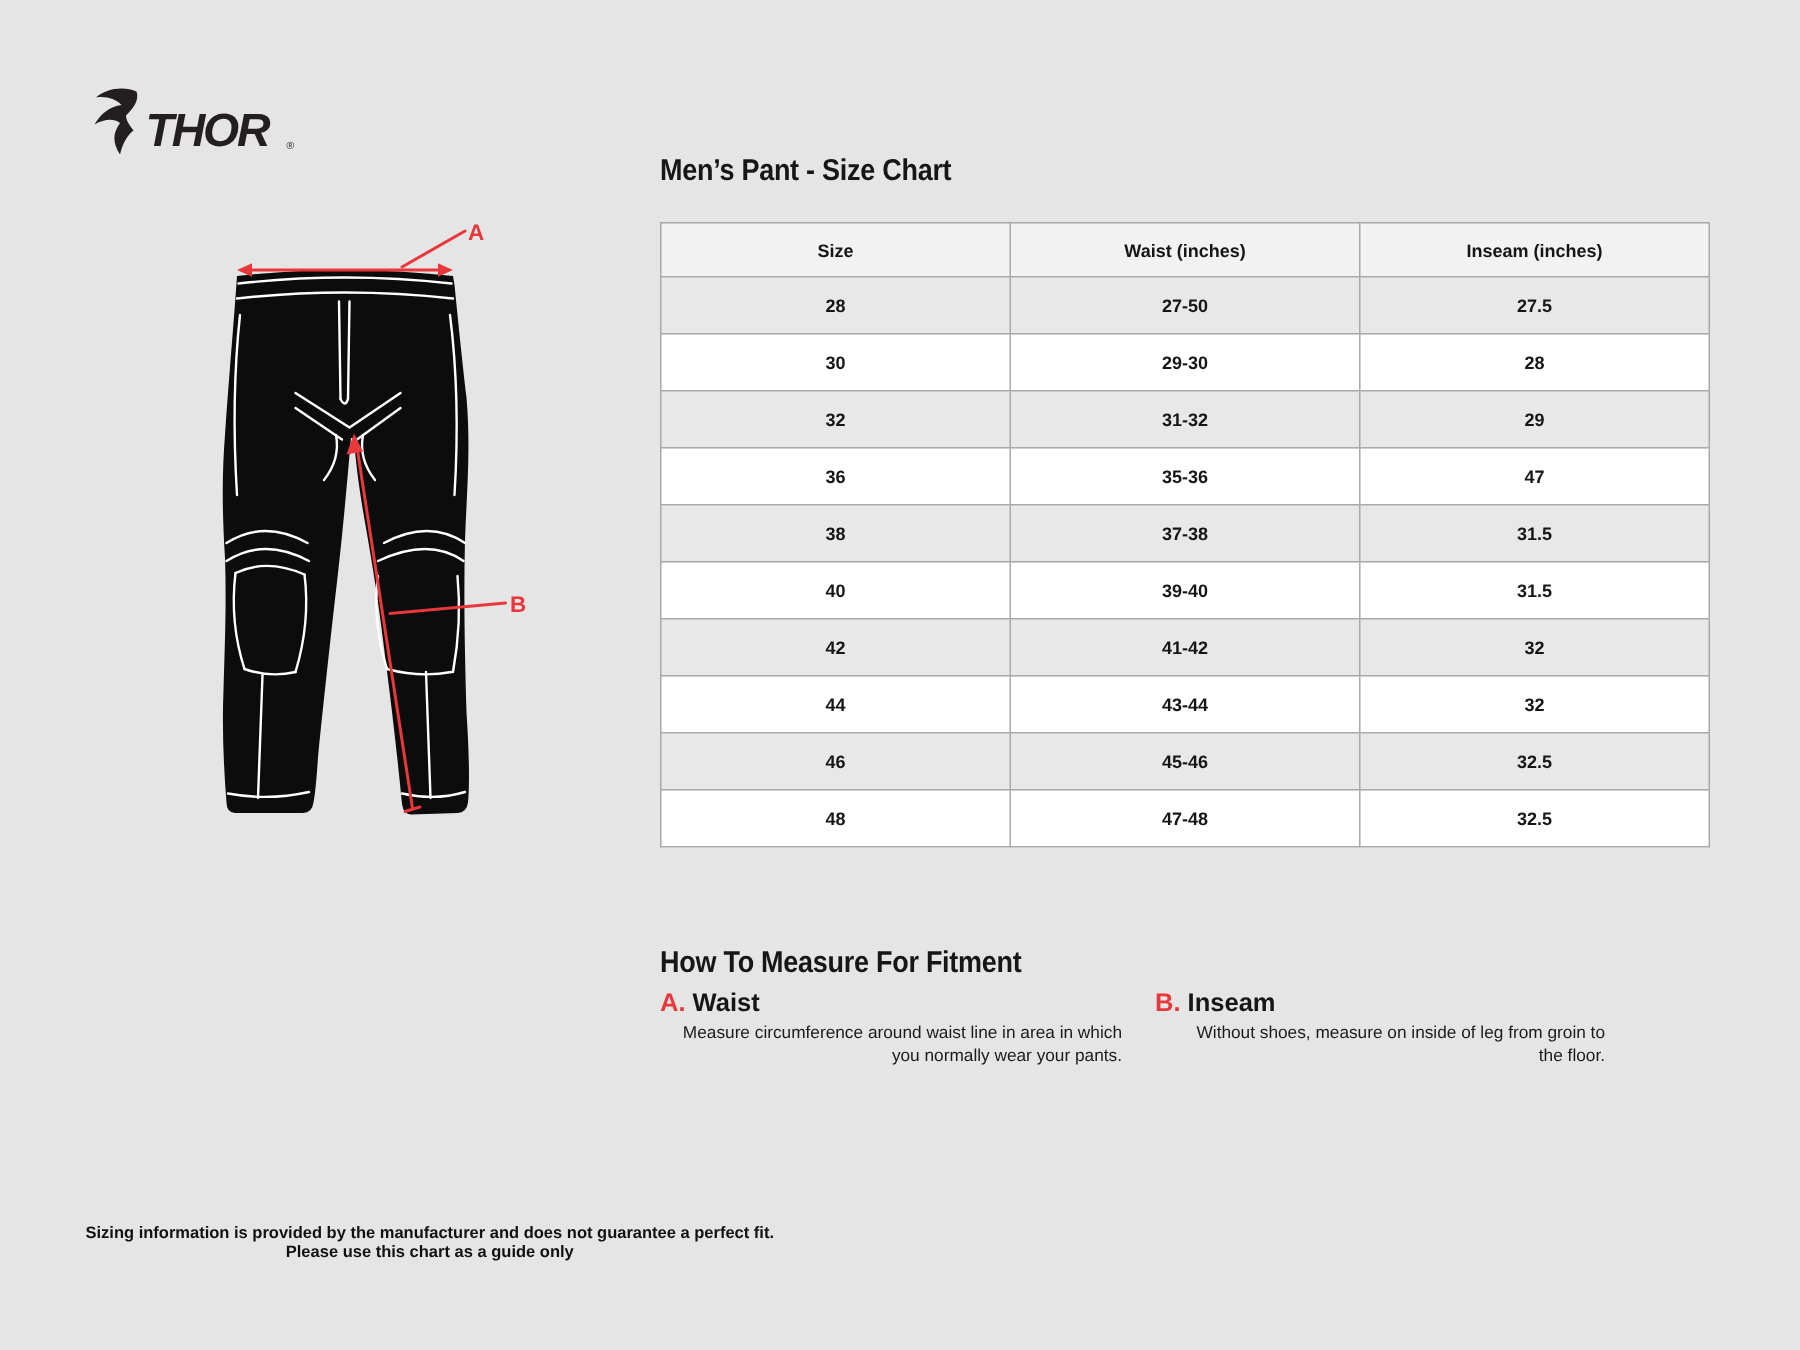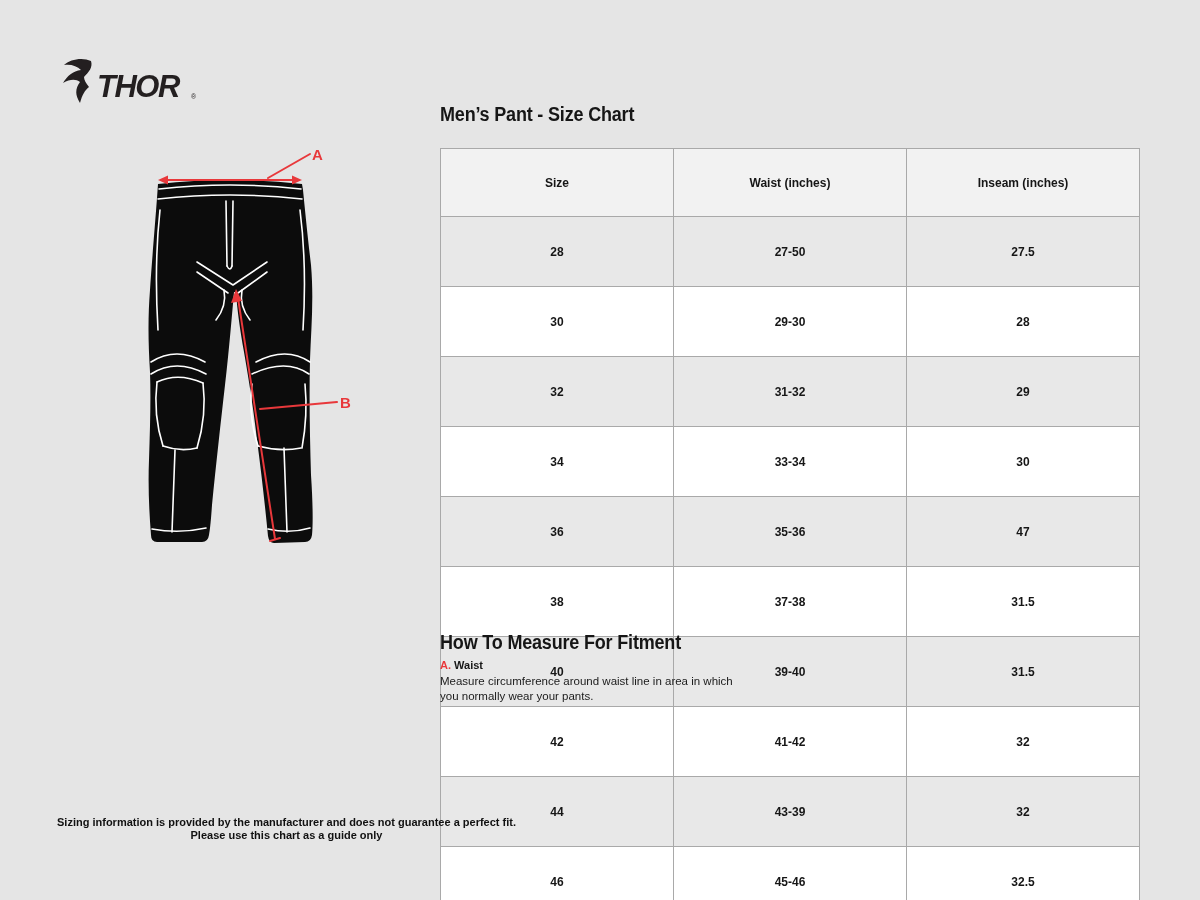--- a/index.html
+++ b/index.html
@@ -29,32 +29,32 @@
   
   .title,.measure-heading{position:absolute;left:440px;margin:0;font-size:20px;font-weight:bold;color:#161616;}
   .title{top:103px;}
   .measure-heading{top:631px;}
   .condensed{transform:scaleX(0.9);transform-origin:left top;white-space:nowrap;letter-spacing:-0.2px;}
 
   
   .size-table{position:absolute;left:440px;top:148px;width:700px;
               border-collapse:collapse;table-layout:fixed;}
   .size-table th,.size-table td{border:1px solid var(--tbl-border);font-size:12px;font-weight:bold;
-              text-align:center;vertical-align:middle;color:#161616;padding:16px;}
+              text-align:center;vertical-align:middle;color:#161616;padding:0;}
   .size-table th{height:35px;background:var(--tbl-head);}
   .size-table td{height:37px;background:#fff;}
   .size-table tbody tr:nth-child(odd) td{background:var(--tbl-alt);}
 
   
   .measure-item{position:absolute;top:659px;}
   .measure-a{left:440px;width:308px;}
   .measure-b{left:770px;width:300px;}
-  .measure-label{font-size:11px;font-weight:bold;color:#161616;}
+  .measure-label{font-size:17px;font-weight:bold;color:#161616;}
   .measure-label .letter{color:var(--accent);}
-  .measure-desc{margin:3px 0 0;font-size:11.5px;line-height:14.5px;white-space:pre-line;color:#1b1b1b;}
+  .measure-desc{margin:3px 0 0;font-size:11.5px;line-height:14.5px;white-space:pre-line;color:#1b1b1b;text-align:right;}
 
   
   .footer-note{position:absolute;left:57px;top:816px;margin:0;font-size:11px;font-weight:bold;
                line-height:13px;white-space:pre-line;color:#111;text-align:center;}
 </style>
 </head>
 <body>
 
 <div class="page">
 
@@ -141,25 +141,20 @@
           <td>30</td>
           <td>29-30</td>
           <td>28</td>
         </tr>
         <tr>
           <td>32</td>
           <td>31-32</td>
           <td>29</td>
         </tr>
         <tr>
-          <td>34</td>
-          <td>33-34</td>
-          <td>30</td>
-        </tr>
-        <tr>
           <td>36</td>
           <td>35-36</td>
           <td>47</td>
         </tr>
         <tr>
           <td>38</td>
           <td>37-38</td>
           <td>31.5</td>
         </tr>
         <tr>
@@ -167,21 +162,21 @@
           <td>39-40</td>
           <td>31.5</td>
         </tr>
         <tr>
           <td>42</td>
           <td>41-42</td>
           <td>32</td>
         </tr>
         <tr>
           <td>44</td>
-          <td>43-39</td>
+          <td>43-44</td>
           <td>32</td>
         </tr>
         <tr>
           <td>46</td>
           <td>45-46</td>
           <td>32.5</td>
         </tr>
         <tr>
           <td>48</td>
           <td>47-48</td>
@@ -194,17 +189,25 @@
 
   <div class="measure-item measure-a">
     <div class="measure-label">
       <span class="letter">A.</span>
       <span class="label-text">Waist</span>
     </div>
     <p class="measure-desc">Measure circumference around waist line in area in which
 you normally wear your pants.</p>
   </div>
 
+  <div class="measure-item measure-b">
+    <div class="measure-label">
+      <span class="letter">B.</span>
+      <span class="label-text">Inseam</span>
+    </div>
+    <p class="measure-desc">Without shoes, measure on inside of leg from groin to
+the floor.</p>
+  </div>
 
   <p class="footer-note">Sizing information is provided by the manufacturer and does not guarantee a perfect fit.
 Please use this chart as a guide only</p>
 
 </div>
 
 </body></html>

